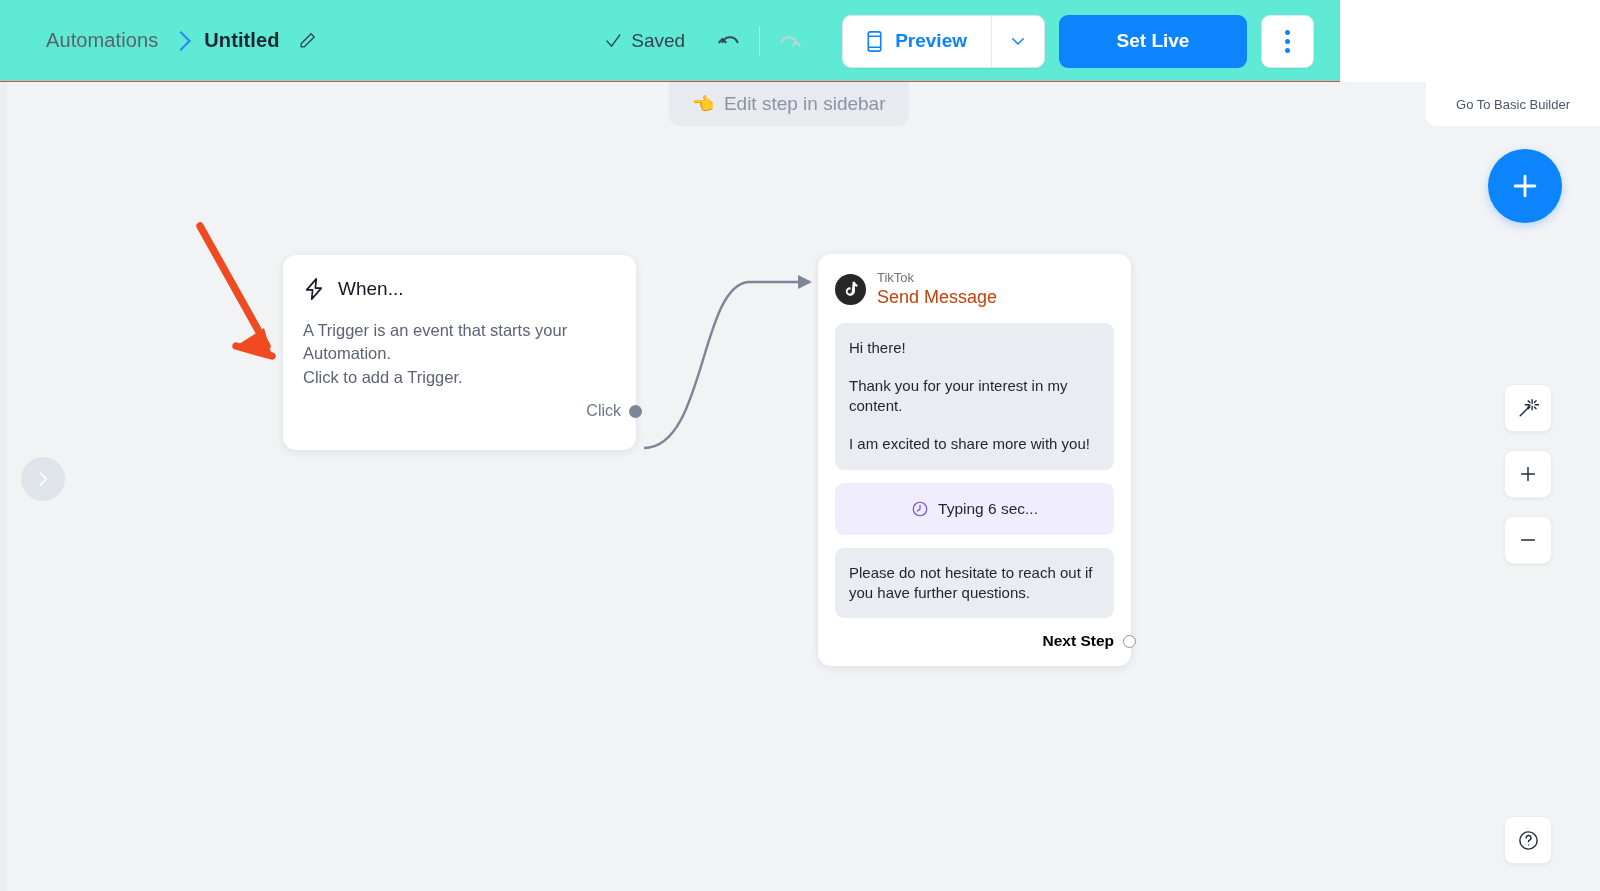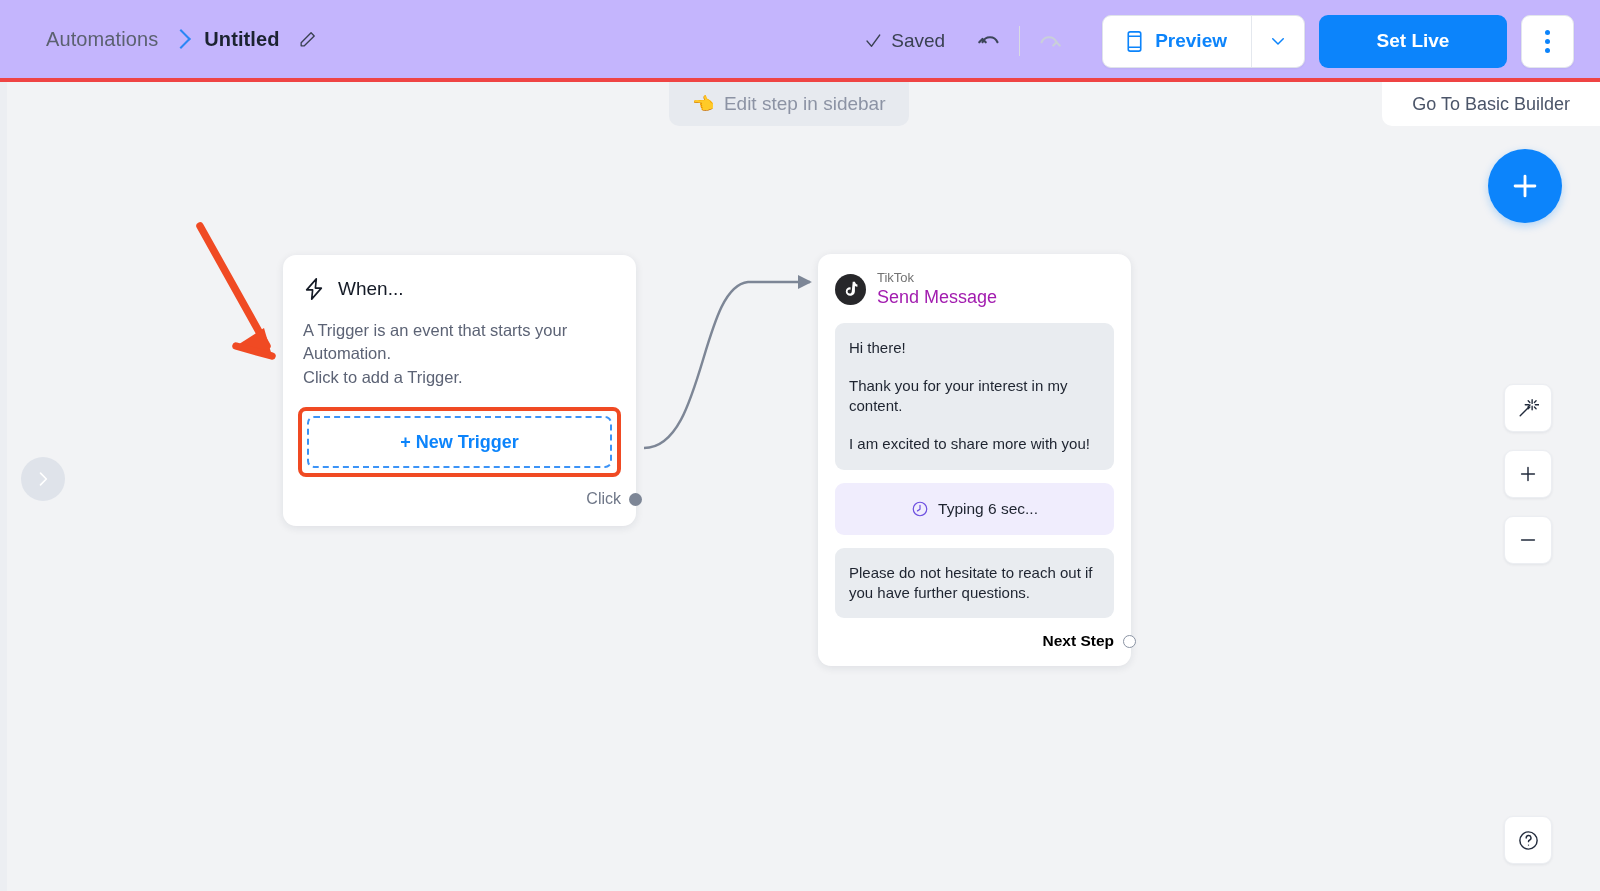--- a/index.html
+++ b/index.html
@@ -6,23 +6,23 @@
   html, body {
     width: 1600px; height: 891px;
     font-family: "Liberation Sans", sans-serif;
     background: #ffffff;
     overflow: hidden;
   }
 
   
   .topbar {
     position: absolute; top: 0; left: 0;
-    width: 1600px; height: 82px;
-    background: #c4b5fd;
-    border-bottom: 4px solid #ef4444;
+    width: 1340px; height: 82px;
+    background: #5eead4;
+    border-bottom: 1px solid #ef4444;
     display: flex; align-items: center;
   }
   .topbar-left {
     display: flex; align-items: center; gap: 12px;
     margin-left: 46px;
   }
   .crumb-root {
     font-size: 20px; color: #5b6170; letter-spacing: .1px;
   }
   .crumb-sep {
@@ -116,21 +116,21 @@
     border-radius: 0 0 10px 10px;
     display: flex; align-items: center; justify-content: center; gap: 9px;
     font-size: 19px; color: #8c93a4;
   }
   .basic-builder {
     position: absolute; right: 0; top: 0;
     height: 44px; padding: 0 30px;
     background: #ffffff;
     border-radius: 0 0 0 10px;
     display: flex; align-items: center;
-    font-size: 18px; color: #4b5569;
+    font-size: 13px; color: #4b5569;
     cursor: pointer;
   }
 
   .fab-add {
     position: absolute; right: 38px; top: 67px;
     width: 74px; height: 74px; border-radius: 50%;
     background: #0c84fb; border: none; cursor: pointer;
     display: flex; align-items: center; justify-content: center;
     box-shadow: 0 3px 9px rgba(12,132,251,.28);
   }
@@ -162,21 +162,21 @@
     display: flex; align-items: center; justify-content: center;
   }
 
   
   .card-trigger {
     position: absolute; left: 283px; top: 173px;
     width: 353px;
     background: #ffffff;
     border-radius: 13px;
     box-shadow: 0 2px 9px rgba(25,35,60,.09);
-    padding: 22px 20px 0 20px;
+    padding: 22px 20px 12px 20px;
   }
   .trig-head { display: flex; align-items: center; gap: 13px; }
   .trig-title { font-size: 19px; color: #141a26; }
   .trig-desc {
     margin-top: 18px;
     font-size: 16.5px; line-height: 1.42; color: #5c6375;
   }
   .newtrig-outline {
     margin: 18px -5px 0 -5px;
     border: 4px solid #f04a23;
@@ -214,21 +214,21 @@
     padding: 16px 17px 0 17px;
   }
   .msg-head { display: flex; align-items: center; gap: 11px; }
   .tiktok-avatar {
     width: 31px; height: 31px; border-radius: 50%;
     background: #27272a;
     display: flex; align-items: center; justify-content: center;
     flex: 0 0 auto;
   }
   .msg-platform { font-size: 13px; color: #737373; line-height: 1.25; }
-  .msg-title { font-size: 18px; color: #a21caf; line-height: 1.3; }
+  .msg-title { font-size: 18px; color: #c2410c; line-height: 1.3; }
 
   .bubble {
     margin-top: 13px;
     background: #e9ecf0;
     border-radius: 9px;
     padding: 15px 14px;
     font-size: 15px; color: #1e2430; line-height: 1.35;
   }
   .bubble p + p { margin-top: 18px; }
   .bubble-typing {
@@ -398,23 +398,20 @@
         <path d="M14.5 2L4 14h6.5L9.5 24L20 12h-6.5z"></path>
       </svg>
       <span class="trig-title">When...</span>
     </div>
 
     <div class="trig-desc">
       <div>A Trigger is an event that starts your Automation.</div>
       <div>Click to add a Trigger.</div>
     </div>
 
-    <div class="newtrig-outline">
-      <button class="newtrig-btn">+ New Trigger</button>
-    </div>
 
     <div class="then-row">
       <span class="then-label">Click</span>
       <span class="then-dot"></span>
     </div>
   </div>
 
   <div class="card-message">
     <div class="msg-head">
       <span class="tiktok-avatar">

